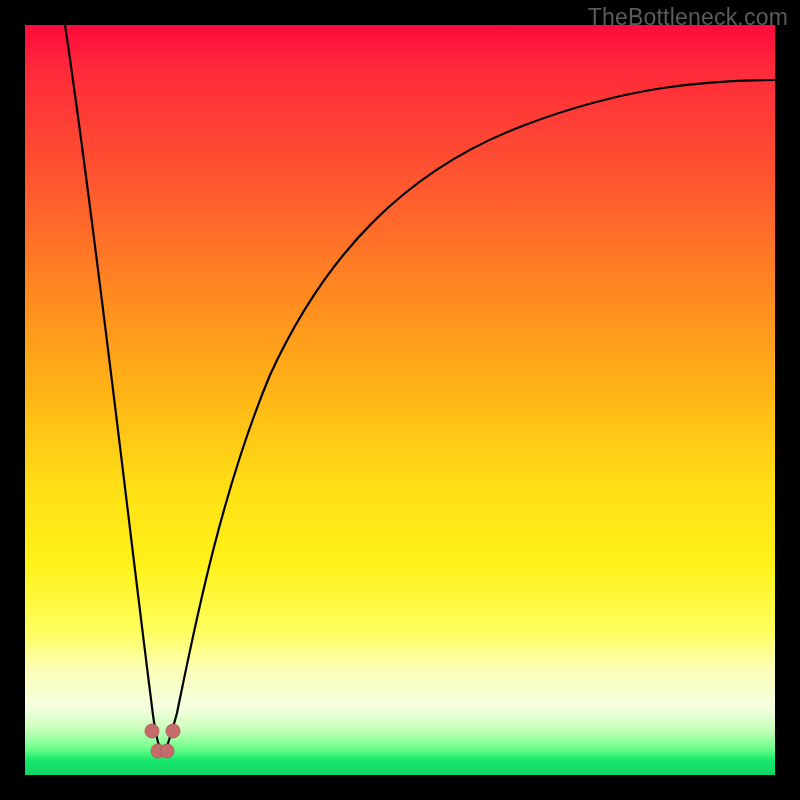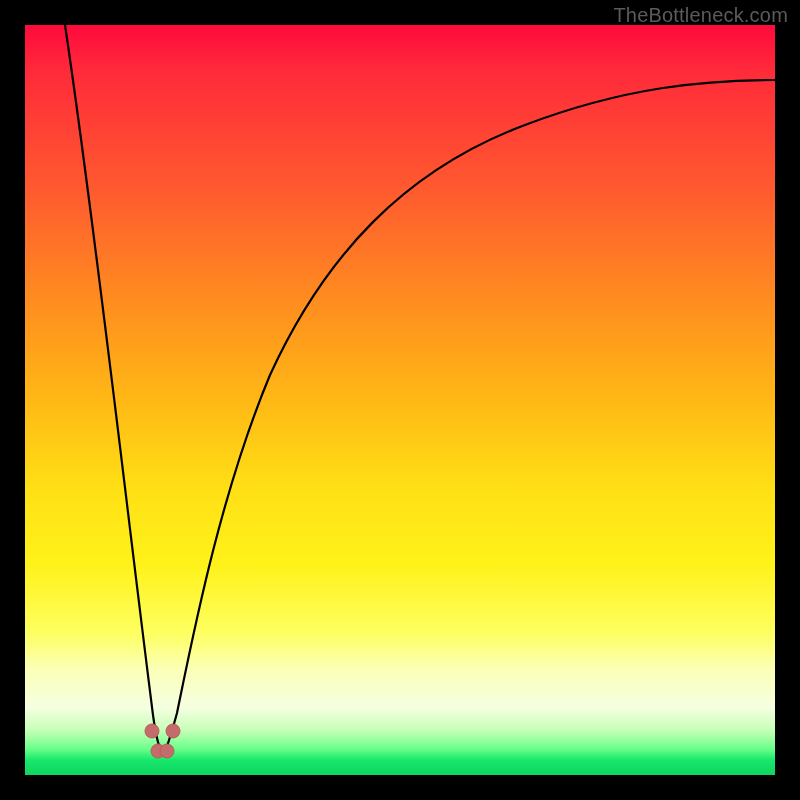--- a/index.html
+++ b/index.html
@@ -42,21 +42,21 @@
       #6bff8a 96.5%,
       #17e86b 98%,
       #0fd463 100%
     );
   }
   .watermark {
     position: absolute;
     top: 4px;
     right: 12px;
     color: #5b5b5b;
-    font-size: 20px;
+    font-size: 23px;
     letter-spacing: 0.2px;
     font-weight: 400;
     user-select: none;
   }
   svg.curve {
     position: absolute;
     top: 0;
     left: 0;
     width: 750px;
     height: 750px;

